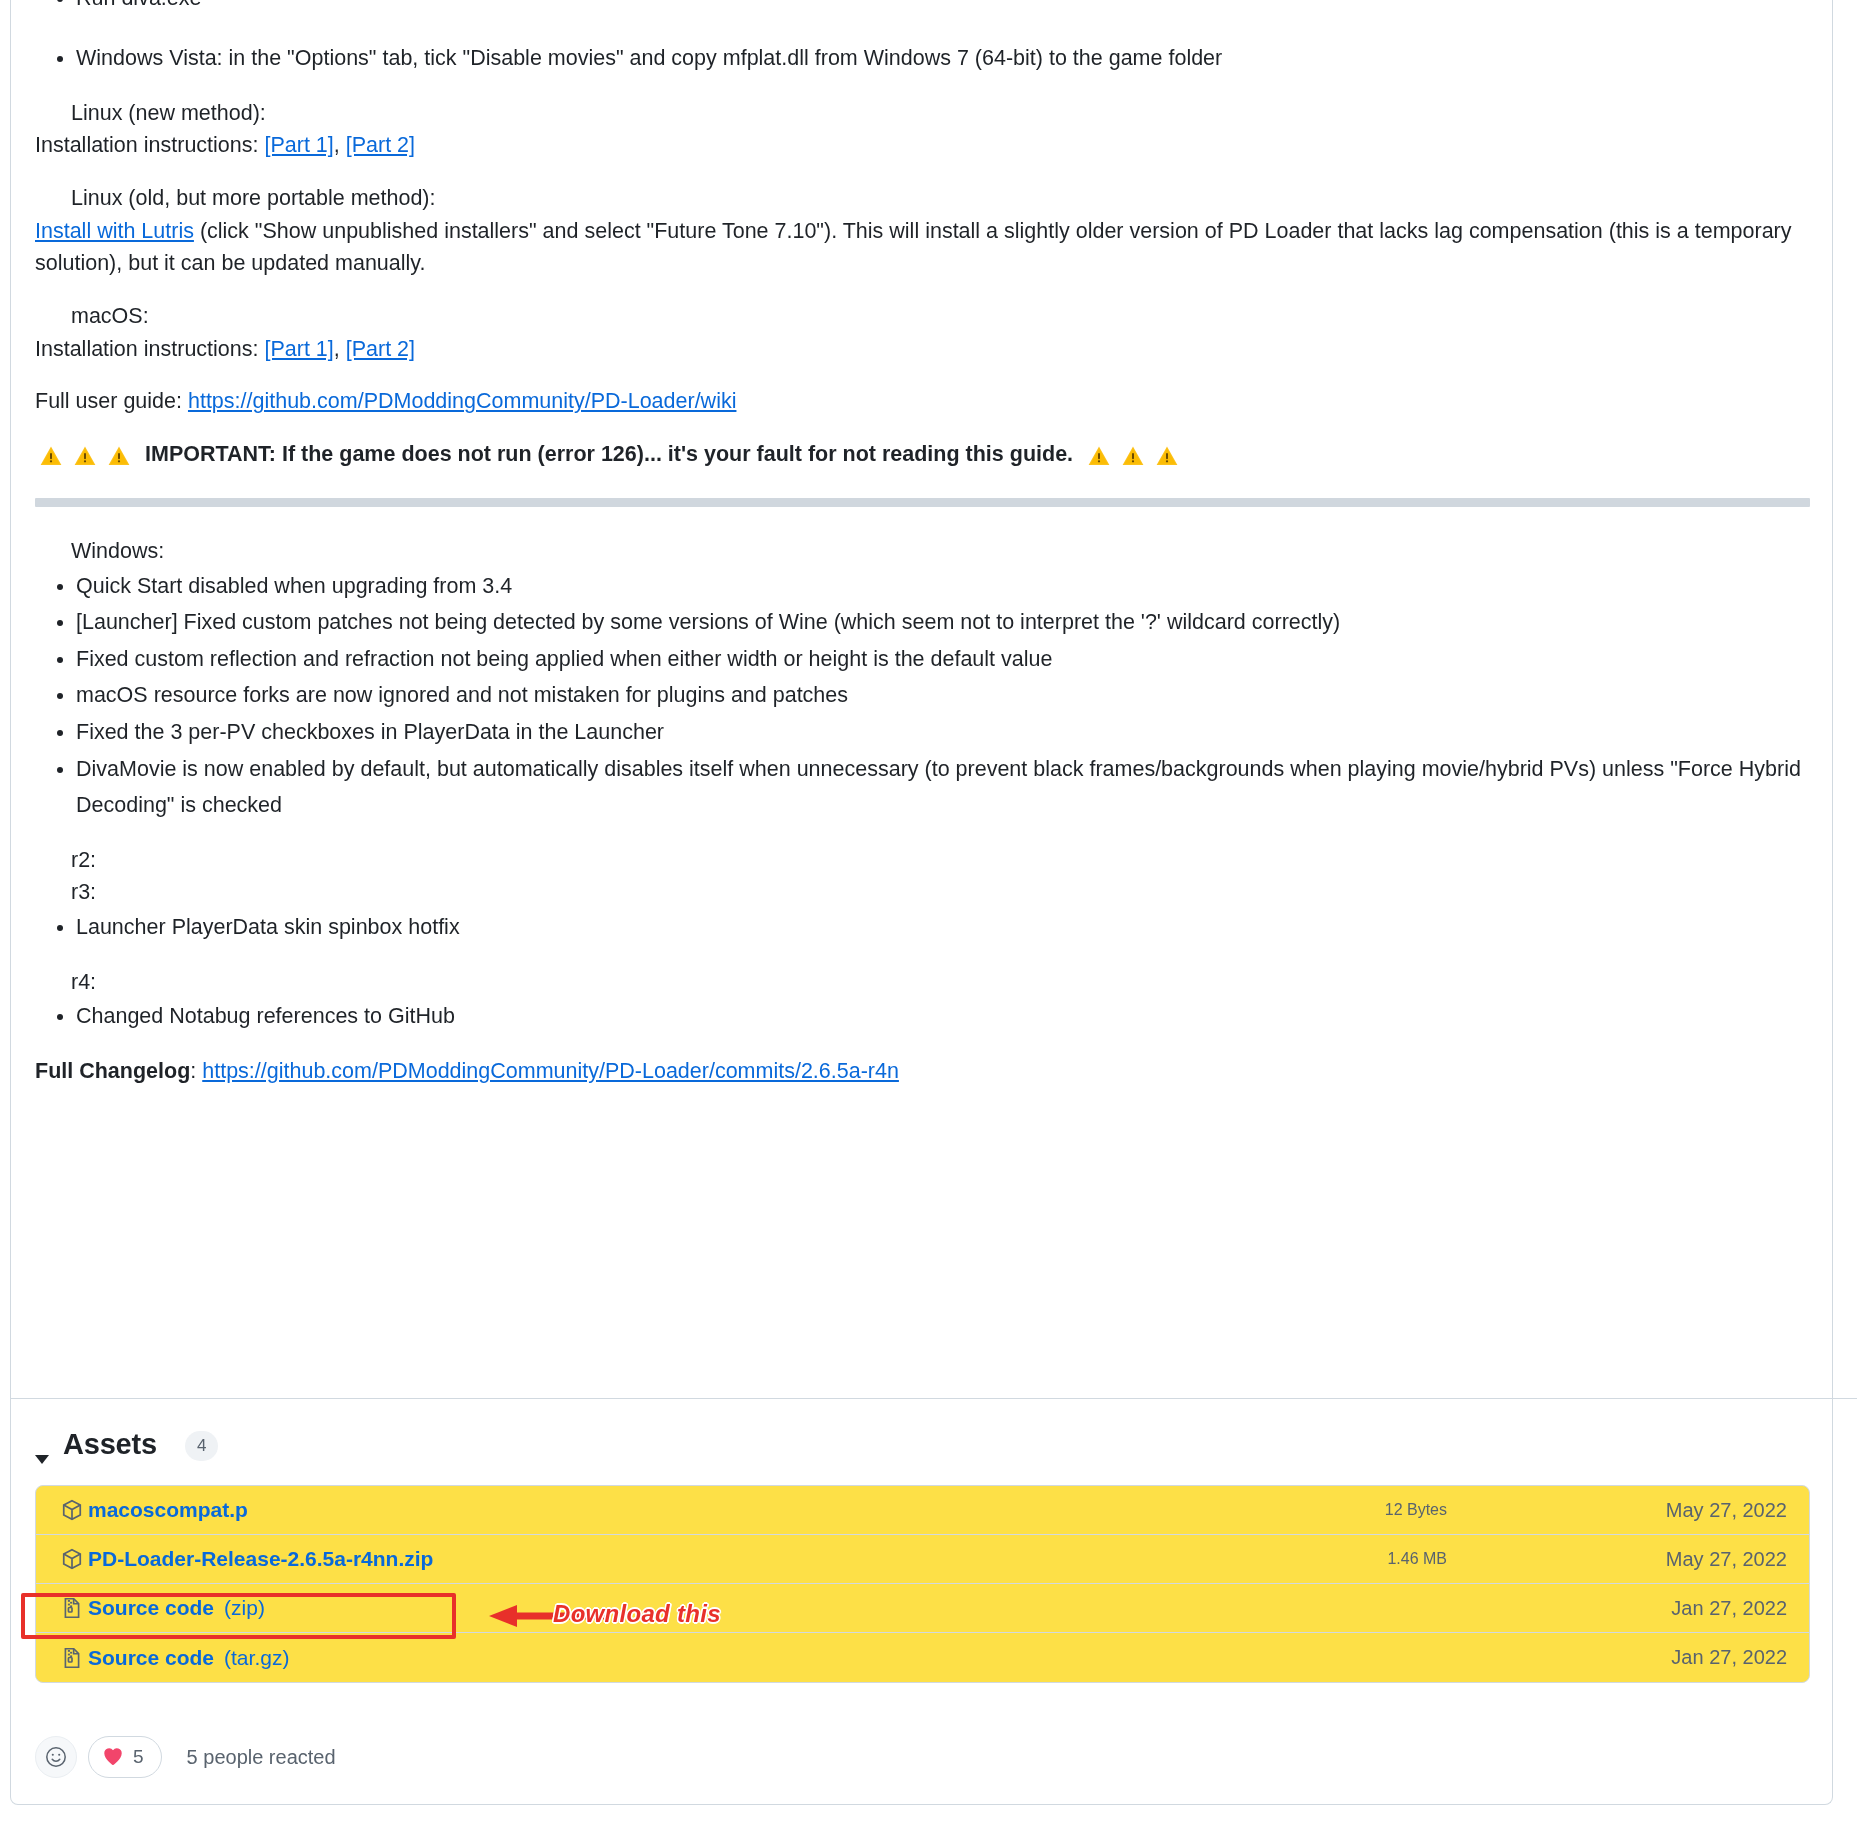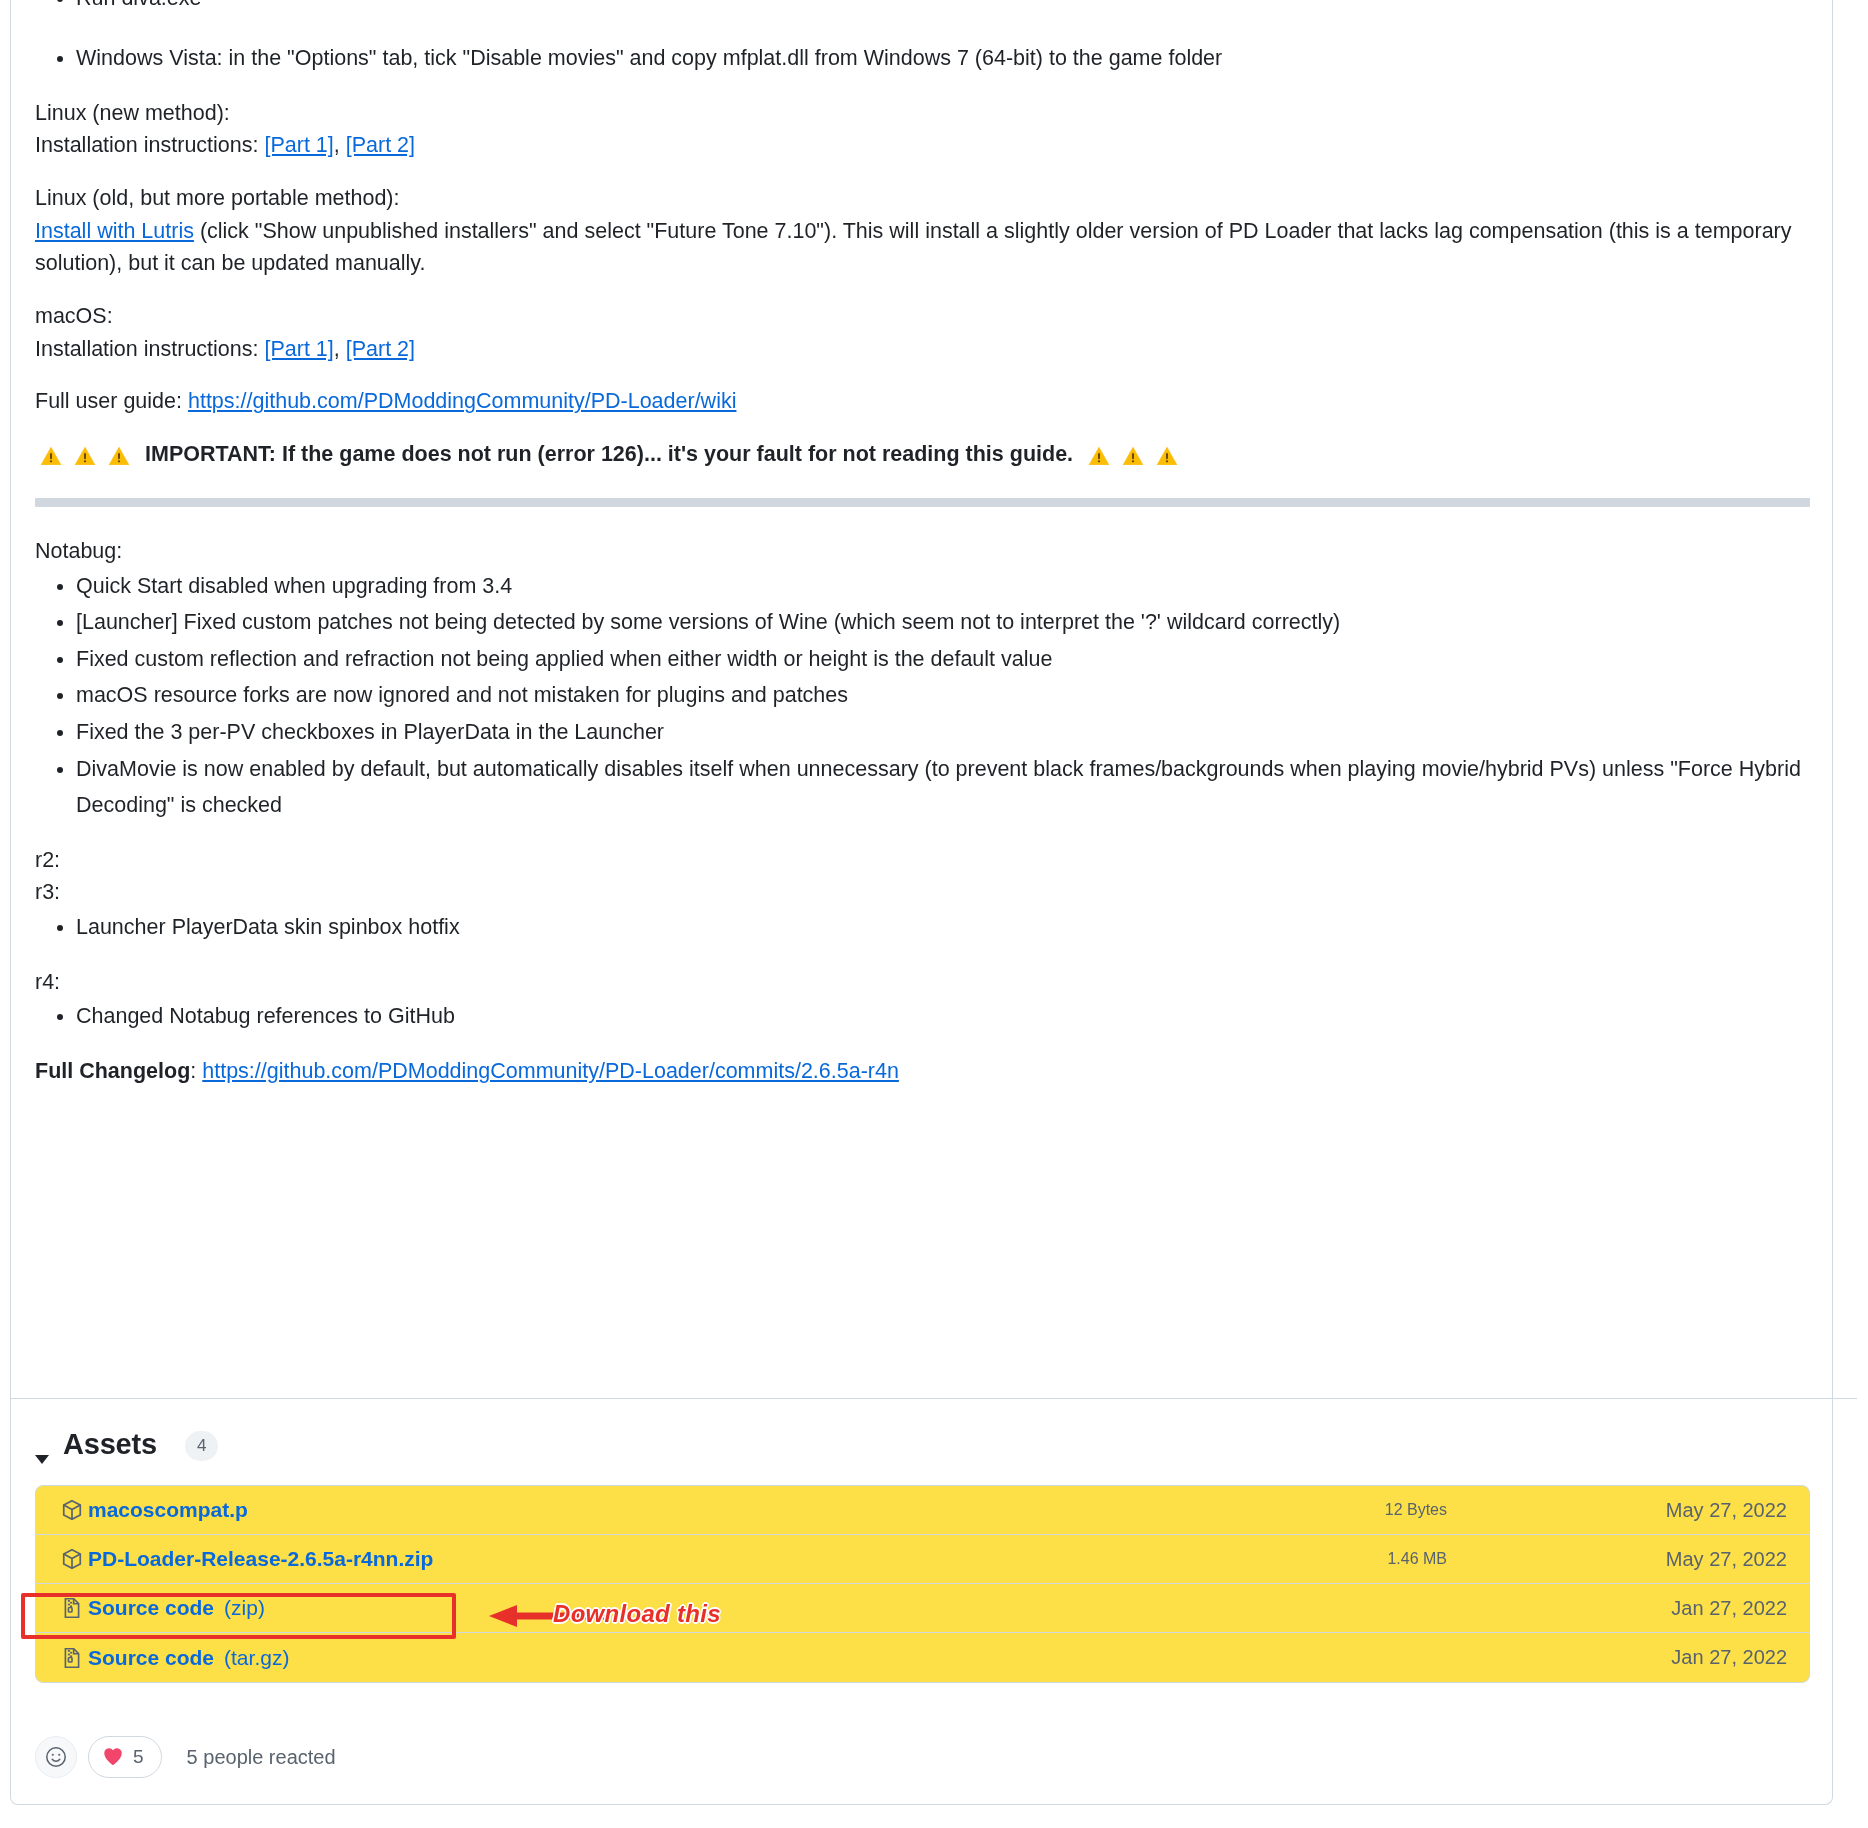--- a/index.html
+++ b/index.html
@@ -58,21 +58,21 @@
     font-size: 21.5px;
     line-height: 1.7;
     color: #1f2328;
     margin: 0;
   }
   .md a {
     color: #0969da;
     text-decoration: underline;
     text-underline-offset: 2px;
   }
-  .md .tight { margin-bottom: 0; }
+  .md .tight { margin-bottom: 0; margin-left: 36px; }
   .bold { font-weight: bold; }
 
   
   .clip-top {
     position: absolute;
     left: 35px;
     top: -16px;
     width: 1775px;
     overflow: hidden;
     height: 22px;
@@ -362,21 +362,21 @@
             <path d="M12 2.6 22.4 21H1.6Z" fill="#FCC21B"></path>
             <path d="M12 4.8 20.5 19.7h-17Z" fill="#FBBC05"></path>
             <rect x="11" y="9" width="2" height="6.2" rx="1" fill="#6b4a00"></rect>
             <circle cx="12" cy="17.3" r="1.15" fill="#6b4a00"></circle>
           </svg>
         </span>
     </div>
 
     <hr class="rule">
 
-    <p class="tight">Notabug:</p>
+    <p class="tight">Windows:</p>
     <ul>
       <li>Quick Start disabled when upgrading from 3.4</li>
       <li>[Launcher] Fixed custom patches not being detected by some versions of Wine (which seem not to interpret the '?' wildcard correctly)</li>
       <li>Fixed custom reflection and refraction not being applied when either width or height is the default value</li>
       <li>macOS resource forks are now ignored and not mistaken for plugins and patches</li>
       <li>Fixed the 3 per-PV checkboxes in PlayerData in the Launcher</li>
       <li>DivaMovie is now enabled by default, but automatically disables itself when unnecessary (to prevent black frames/backgrounds when playing movie/hybrid PVs) unless "Force Hybrid Decoding" is checked</li>
     </ul>
 
     <p class="tight">r2:</p>

